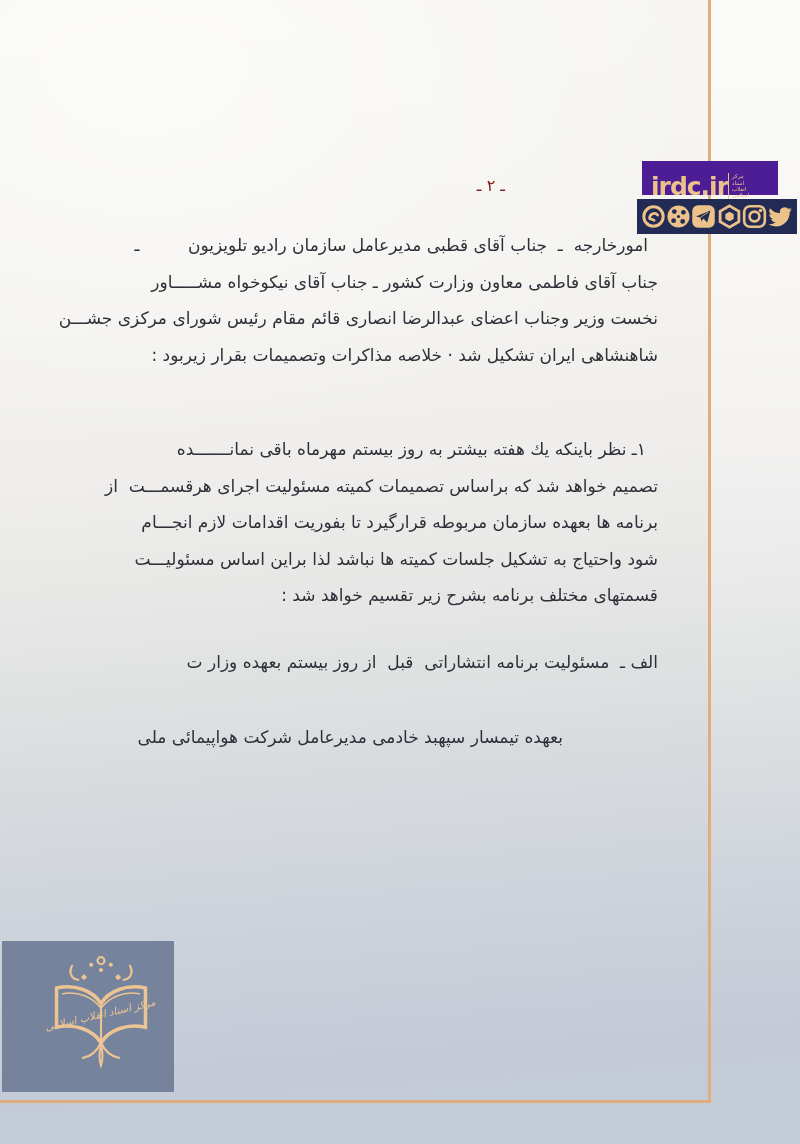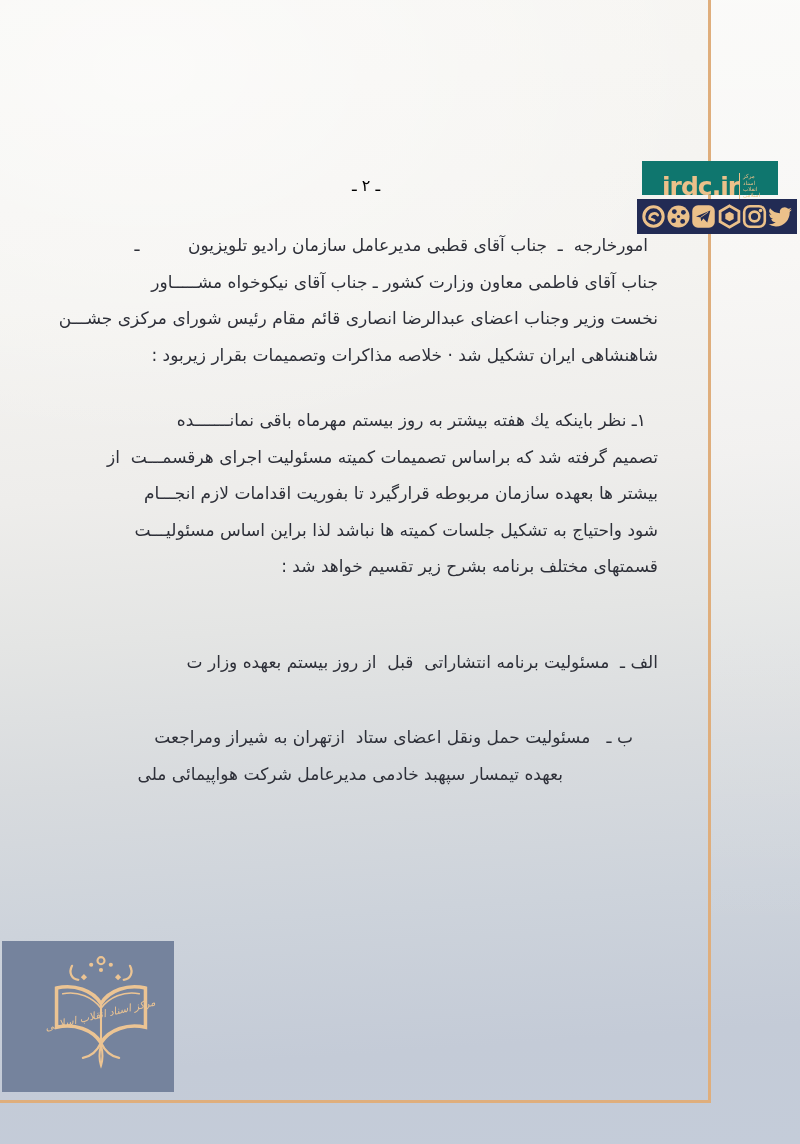--- a/index.html
+++ b/index.html
@@ -25,22 +25,22 @@
     background:#dfae7c; z-index:1;
   }
   .frame-h{
     position:absolute; left:0; top:1100px; width:711px; height:3px;
     background:#dfae7c; z-index:1;
   }
 
   
   .irdc-banner{
     position:absolute; left:642px; top:161px; width:136px; height:34px;
-    background:#0f766e; z-index:2;
-    display:flex; align-items:center; justify-content:center;
+    background:#4c1d95; z-index:2;
+    display:flex; align-items:center; justify-content:flex-start;
     padding:16px 7px 0 9px;
   }
   .irdc-domain{
     color:#ecc18a; font-weight:bold; font-size:25px; line-height:1;
     letter-spacing:-1px; font-family:"DejaVu Sans", sans-serif;
   }
   .irdc-wordmark{ direction:rtl; text-align:left; }
   .irdc-wordmark div{
     color:#ecc18a; font-size:5.5px; line-height:6.3px; white-space:nowrap;
     border-left:1px solid #ecc18a; padding-left:3px;
@@ -48,31 +48,31 @@
   .social-bar{
     position:absolute; left:637px; top:199px; width:160px; height:35px;
     background:#222b54; z-index:2;
     display:flex; align-items:center; justify-content:space-between;
     padding:0 4px;
   }
   .social-bar svg{ display:block; }
 
   
   .page-number{
-    position:absolute; left:352px; top:176px; width:145px;
-    text-align:left; font-size:16px; color:#000000;
+    position:absolute; left:360px; top:176px; width:145px;
+    text-align:right; font-size:16px; color:#7f1d1d;
     direction:rtl; z-index:2;
   }
   .doc-text{ position:absolute; right:142px; width:525px; z-index:2; }
   .para{ position:absolute; right:0; width:525px; direction:rtl; }
   .para .line{
     text-align:right; white-space:pre; font-size:17px; line-height:36.5px;
     color:#2e3039; direction:rtl;
   }
-  .p1{ top:227px; } .p2{ top:402px; } .p3{ top:644px; } .p4{ top:719px; }
+  .p1{ top:227px; } .p2{ top:431px; } .p3{ top:644px; } .p4{ top:719px; }
   
   .pr10{ padding-right:10px; } .pr12{ padding-right:12px; }
   .pr25{ padding-right:25px; } .pr95{ padding-right:95px; }
   .pr100{ padding-right:100px; } .pr420{ padding-right:420px; }
   .doc-text{ top:0; height:1144px; pointer-events:none; }
 
   
   .logo-tile{
     position:absolute; left:2px; top:941px; width:172px; height:151px;
     background:#75839d; z-index:2;
@@ -145,30 +145,29 @@
 
 <div class="doc-text">
   <div class="para p1">
     <div class="line pr10">امورخارجه  ـ  جناب آقای قطبی مدیرعامل سازمان رادیو تلویزیون         ـ</div>
     <div class="line">جناب آقای فاطمی معاون وزارت کشور ـ جناب آقای نیکوخواه مشـــــاور</div>
     <div class="line">نخست وزیر وجناب اعضای عبدالرضا انصاری قائم مقام رئیس شورای مرکزی جشـــن</div>
     <div class="line">شاهنشاهی ایران تشکیل شد · خلاصه مذاکرات وتصمیمات بقرار زیربود :</div>
   </div>
   <div class="para p2">
     <div class="line pr12">۱ـ نظر باینکه یك هفته بیشتر به روز بیستم مهرماه باقی نمانـــــــده</div>
-    <div class="line">تصمیم گرفته شد که براساس تصمیمات کمیته مسئولیت اجرای هرقسمـــت  از</div>
-    <div class="line">بیشتر ها بعهده سازمان مربوطه قرارگیرد تا بفوریت اقدامات لازم انجـــام</div>
+    <div class="line">تصمیم خواهد شد که براساس تصمیمات کمیته مسئولیت اجرای هرقسمـــت  از</div>
+    <div class="line">برنامه ها بعهده سازمان مربوطه قرارگیرد تا بفوریت اقدامات لازم انجـــام</div>
     <div class="line">شود واحتیاج به تشکیل جلسات کمیته ها نباشد لذا براین اساس مسئولیـــت</div>
     <div class="line">قسمتهای مختلف برنامه بشرح زیر تقسیم خواهد شد :</div>
   </div>
   <div class="para p3">
     <div class="line">الف ـ  مسئولیت برنامه انتشاراتی  قبل  از روز بیستم بعهده وزار ت</div>
   </div>
   <div class="para p4">
-    <div class="line pr25">ب ـ   مسئولیت حمل ونقل اعضای ستاد  ازتهران به شیراز ومراجعت</div>
     <div class="line pr95">بعهده تیمسار سپهبد خادمی مدیرعامل شرکت هواپیمائی ملی</div>
   </div>
 </div>
 
 <div class="logo-tile">
   <svg width="122" height="132" viewBox="0 0 118 126">
     <g stroke="#ecc493" fill="none" stroke-linecap="round">
 
       <circle cx="59" cy="8.5" r="3.4" stroke-width="2"></circle>
       <circle cx="59" cy="17.5" r="2" fill="#ecc493" stroke="none"></circle>

